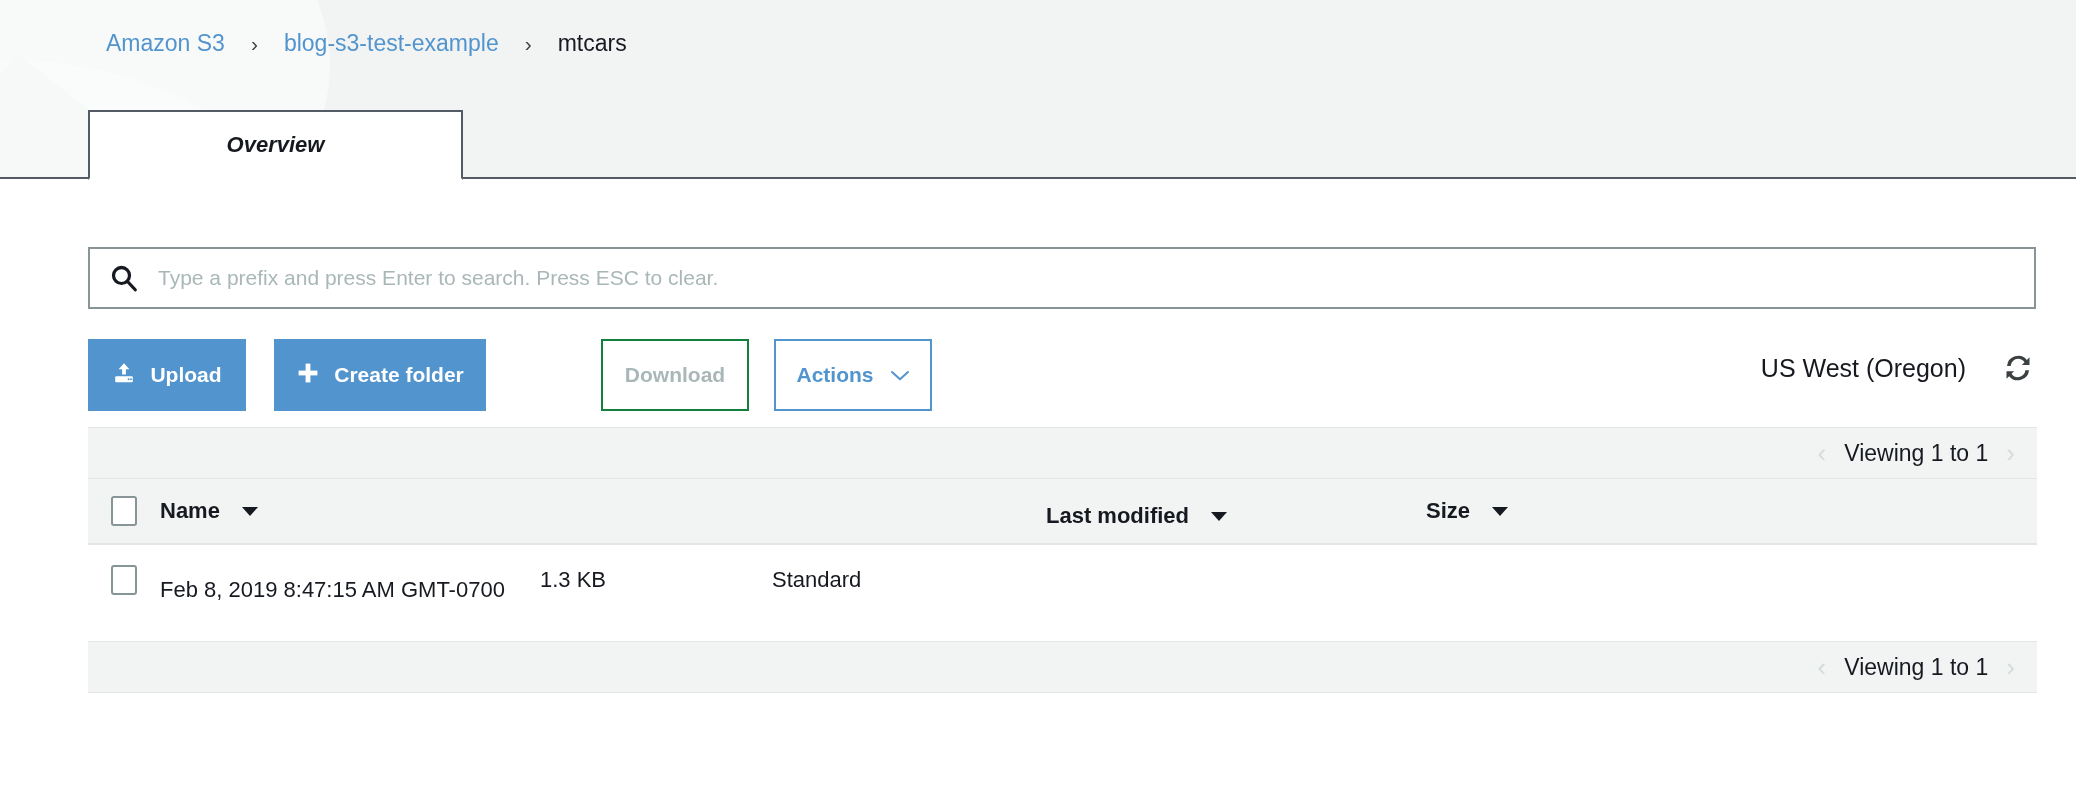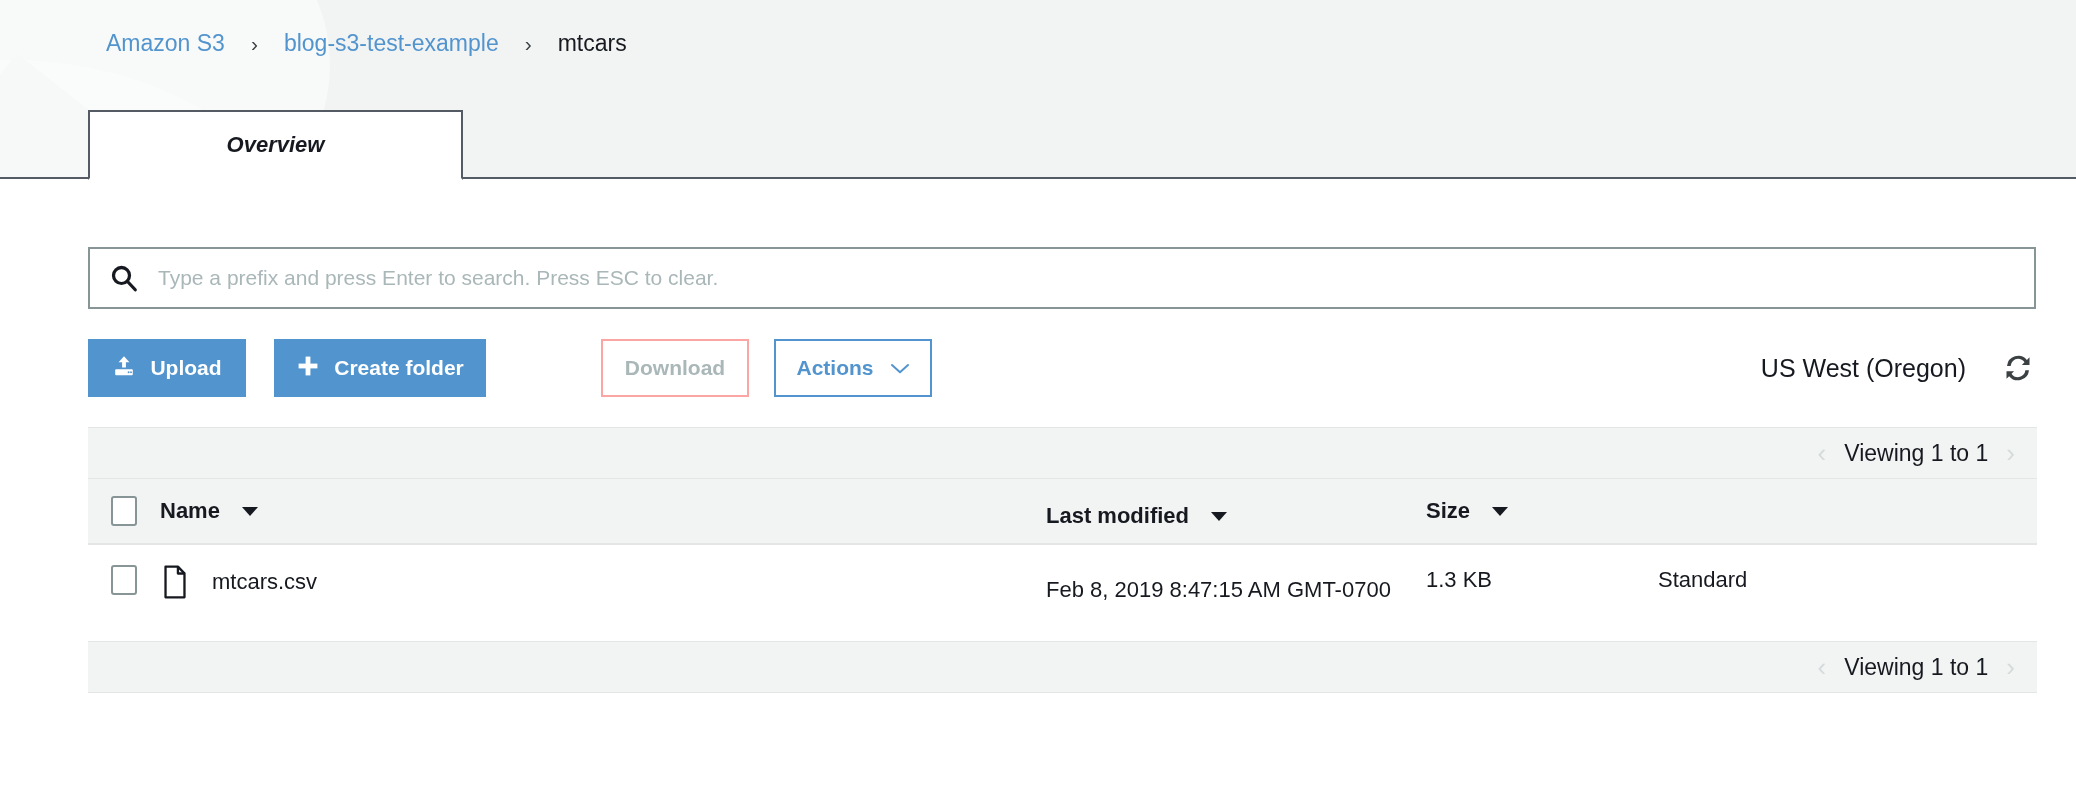--- a/index.html
+++ b/index.html
@@ -144,41 +144,41 @@
 
   
   .actionbar {
     position: absolute;
     left: 88px; top: 160px;
     width: 1948px; height: 58px;
   }
   .btn {
     position: absolute;
     top: 0;
-    height: 58px;
+    height: 72px;
     display: flex;
     align-items: center;
     justify-content: center;
     font-size: 21px;
     font-weight: bold;
     cursor: pointer;
     white-space: nowrap;
     border: 2px solid transparent;
   }
   .btn-primary {
     background: #5294ce;
     color: #ffffff;
     gap: 14px;
   }
   .btn-upload { left: 0; width: 158px; }
   .btn-create { left: 186px; width: 212px; }
   .btn-download {
     left: 513px; width: 148px;
     background: #ffffff;
-    border: 2px solid #fca5a5;
+    border: 2px solid #15803d;
     color: #aab7b8;
     cursor: default;
   }
   .btn-actions {
     left: 686px; width: 158px;
     background: #ffffff;
     border: 2px solid #5294ce;
     color: #5294ce;
     gap: 16px;
   }
@@ -399,29 +399,20 @@
           <span>Size</span>
           <span class="caret"></span>
         </span>
       </div>
     </div>
 
     <div class="trow">
       <div class="c-check">
         <span class="chk"></span>
       </div>
-      <div class="c-name">
-        <span class="file-icon">
-          <svg width="30" height="34" viewBox="0 0 24 28" fill="none" stroke="#16191f" stroke-width="1.9">
-            <path d="M4.2 1.3 H14.4 L19.8 6.9 V26.6 H4.2 Z" fill="#ffffff" stroke-linejoin="round"></path>
-            <polyline points="14.4,1.3 14.4,7 19.8,7" stroke-linejoin="round"></polyline>
-          </svg>
-        </span>
-        <span class="file-name">mtcars.csv</span>
-      </div>
       <div class="c-mod cell">Feb 8, 2019 8:47:15 AM GMT-0700</div>
       <div class="c-size cell">1.3 KB</div>
       <div class="c-class cell">Standard</div>
     </div>
 
     <div class="pager">
       <span class="pager-arrow">‹</span>
       <span class="pager-text">Viewing 1 to 1</span>
       <span class="pager-arrow">›</span>
     </div>

